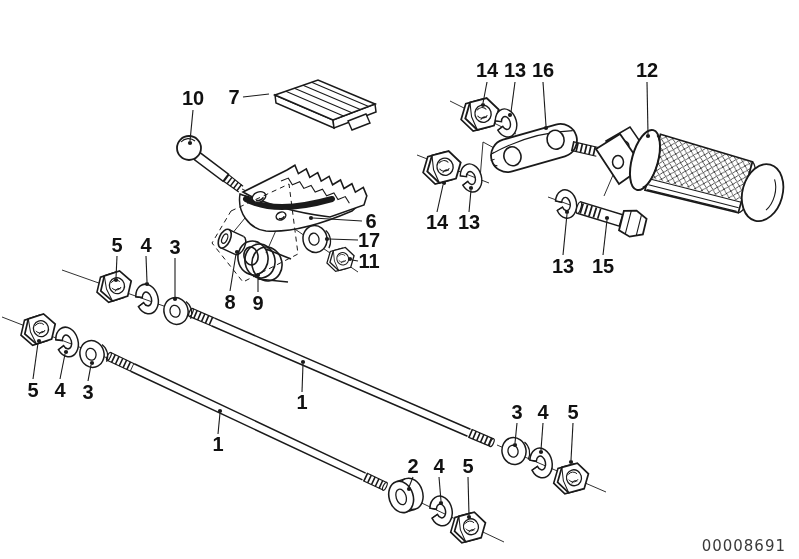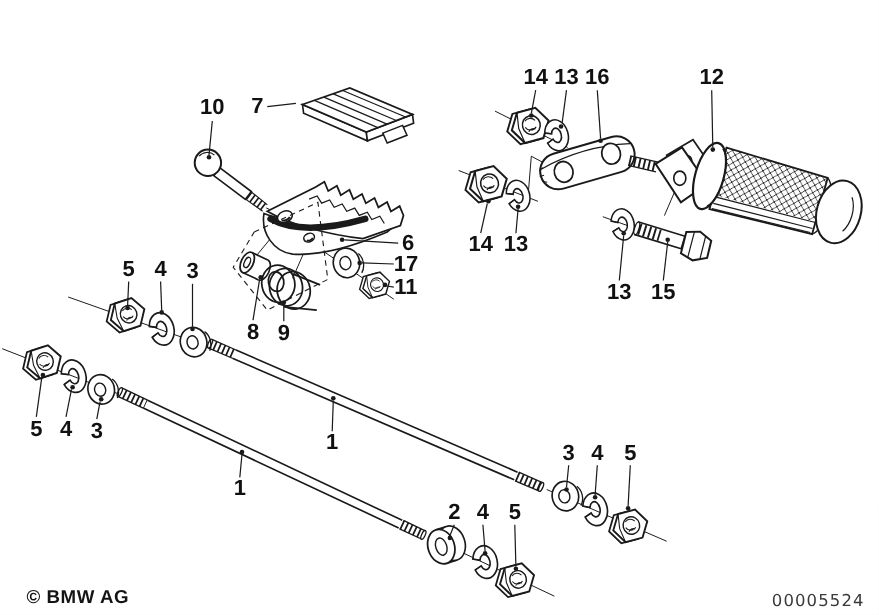--- a/index.html
+++ b/index.html
@@ -330,16 +330,15 @@
         <text x="413" y="466" text-anchor="middle" dominant-baseline="central" class="co">2</text>
         <line x1="439" y1="477" x2="441" y2="501" stroke="#1a1a1a" stroke-width="1.1"></line>
         <circle cx="441" cy="503" r="2.1" fill="#1a1a1a"></circle>
         <text x="439" y="466" text-anchor="middle" dominant-baseline="central" class="co">4</text>
         <line x1="468" y1="477" x2="469" y2="515" stroke="#1a1a1a" stroke-width="1.1"></line>
         <circle cx="469" cy="517" r="2.1" fill="#1a1a1a"></circle>
         <text x="468" y="466" text-anchor="middle" dominant-baseline="central" class="co">5</text>
       </g>
 </svg>
 
-<div class="copyright">© BMW AG</div>
-<div class="serial">00005524</div>
+<div class="serial">00008691</div>
 
 </div>
 
 </body></html>

